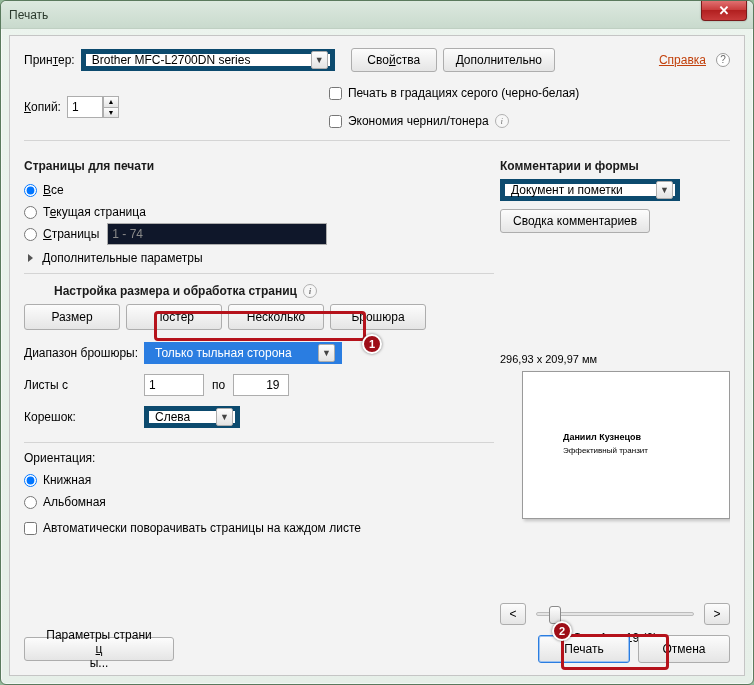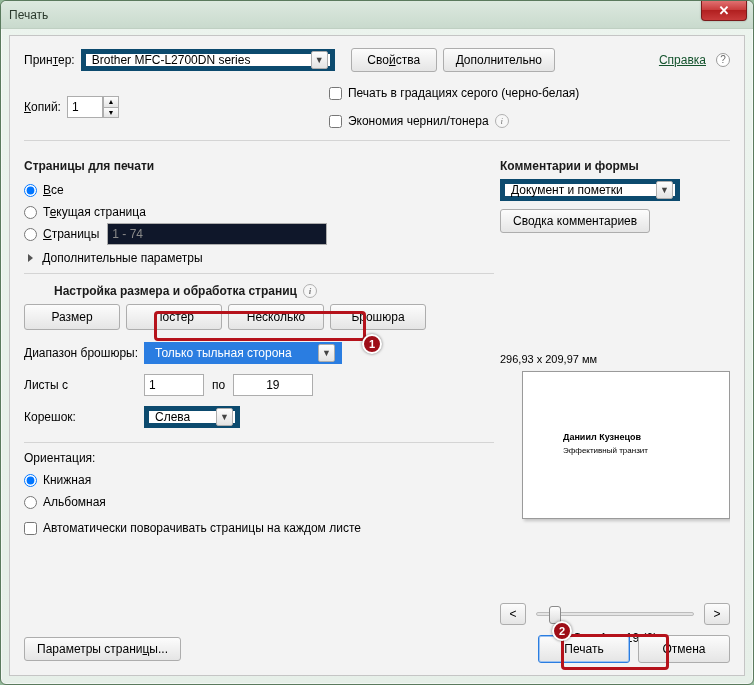--- a/index.html
+++ b/index.html
@@ -71,21 +71,21 @@
     border-radius: 3px;
     height: 24px;
     padding: 0 12px;
     font-family: inherit;
     font-size: 12px;
     display: inline-flex;
     align-items: center;
     justify-content: center;
   }
   .btn-big { height: 28px; min-width: 92px; }
-  .link { color: #14532d; text-decoration: underline; cursor: pointer; }
+  .link { color: #c2410c; text-decoration: underline; cursor: pointer; }
   .help-icn {
     display: inline-block;
     width: 14px; height: 14px;
     border: 1px solid #9b9b9b;
     border-radius: 50%;
     font-size: 10px;
     text-align: center;
     line-height: 12px;
     color: #6a6a6a;
     background: #fff;
@@ -258,21 +258,21 @@
             <div class="dd sel" style="width:198px;">
               <span>Только тыльная сторона</span>
               <span class="arrow">▼</span>
             </div>
           </div>
 
           <span>Листы с</span>
           <div class="row" style="gap:8px;">
             <input type="text" style="width: 60px;" value="1">
             <span>по</span>
-            <input type="text" style="width: 80px; padding-left: 32px;" value="19">
+            <input type="text" style="width: 56px; padding-left: 32px;" value="19">
           </div>
 
           <span>Корешок:</span>
           <div class="dd" style="width:96px;">
             <span>Слева</span>
             <span class="arrow">▼</span>
           </div>
         </div>
 
         <hr class="hr" style="margin-top:14px;">
@@ -311,21 +311,21 @@
           <div class="slider-track">
             <div class="slider-thumb"></div>
           </div>
           <button class="btn slider-btn">&gt;</button>
         </div>
         <div class="pagecount">Стр. 1 из 19 (2)</div>
       </div>
     </div>
 
     <div class="bottom-row">
-      <button class="btn" style="min-width:150px;">
+      <button class="btn" style="min-width:150px;flex-direction:column;">
         <span>Параметры страни</span>
           <span class="lbl-u">ц</span>
           <span>ы...</span>
       </button>
       <div style="display:flex;gap:8px;">
         <button class="btn btn-big" style="border-color:#2a7de1;box-shadow:inset 0 0 0 1px #9cc2f0;">Печать</button>
         <button class="btn btn-big">Отмена</button>
       </div>
     </div>
 

